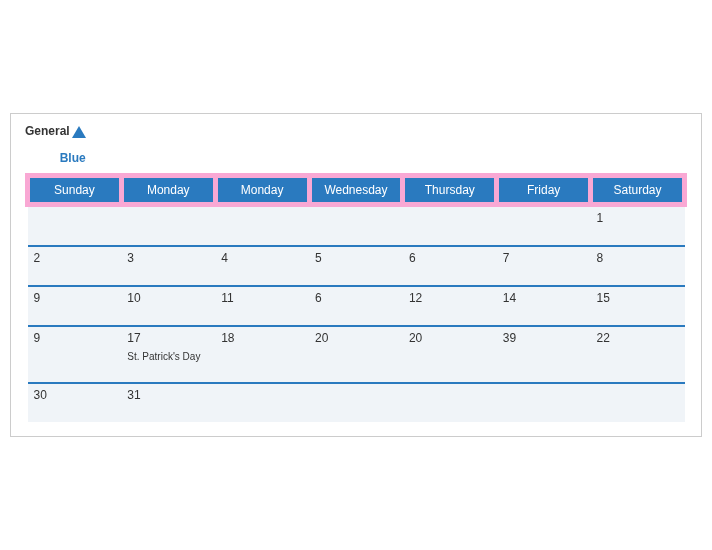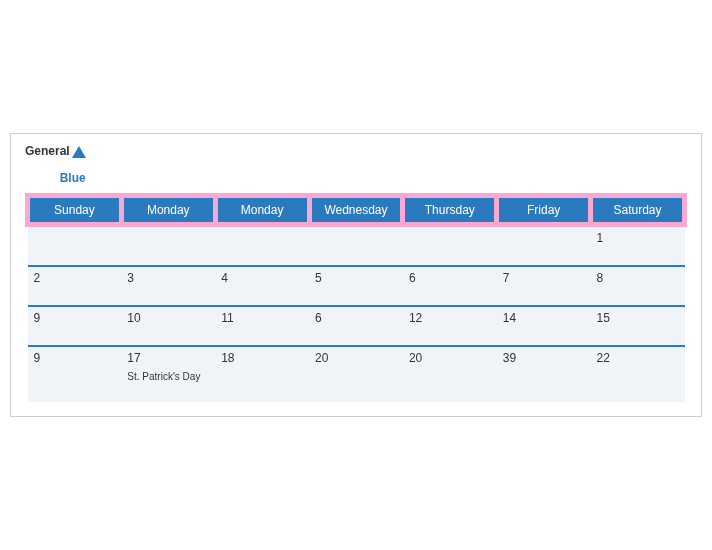--- a/index.html
+++ b/index.html
@@ -204,15 +204,28 @@
           <td>
             <span class="day-num">20</span>
           </td>
           <td>
             <span class="day-num">39</span>
           </td>
           <td>
             <span class="day-num">22</span>
           </td>
         </tr>
+        <tr>
+          <td>
+            <span class="day-num">30</span>
+          </td>
+          <td>
+            <span class="day-num">31</span>
+          </td>
+          <td class="empty-cell"></td>
+          <td class="empty-cell"></td>
+          <td class="empty-cell"></td>
+          <td class="empty-cell"></td>
+          <td class="empty-cell"></td>
+        </tr>
       </tbody>
   </table>
 </div>
 
 </body></html>

